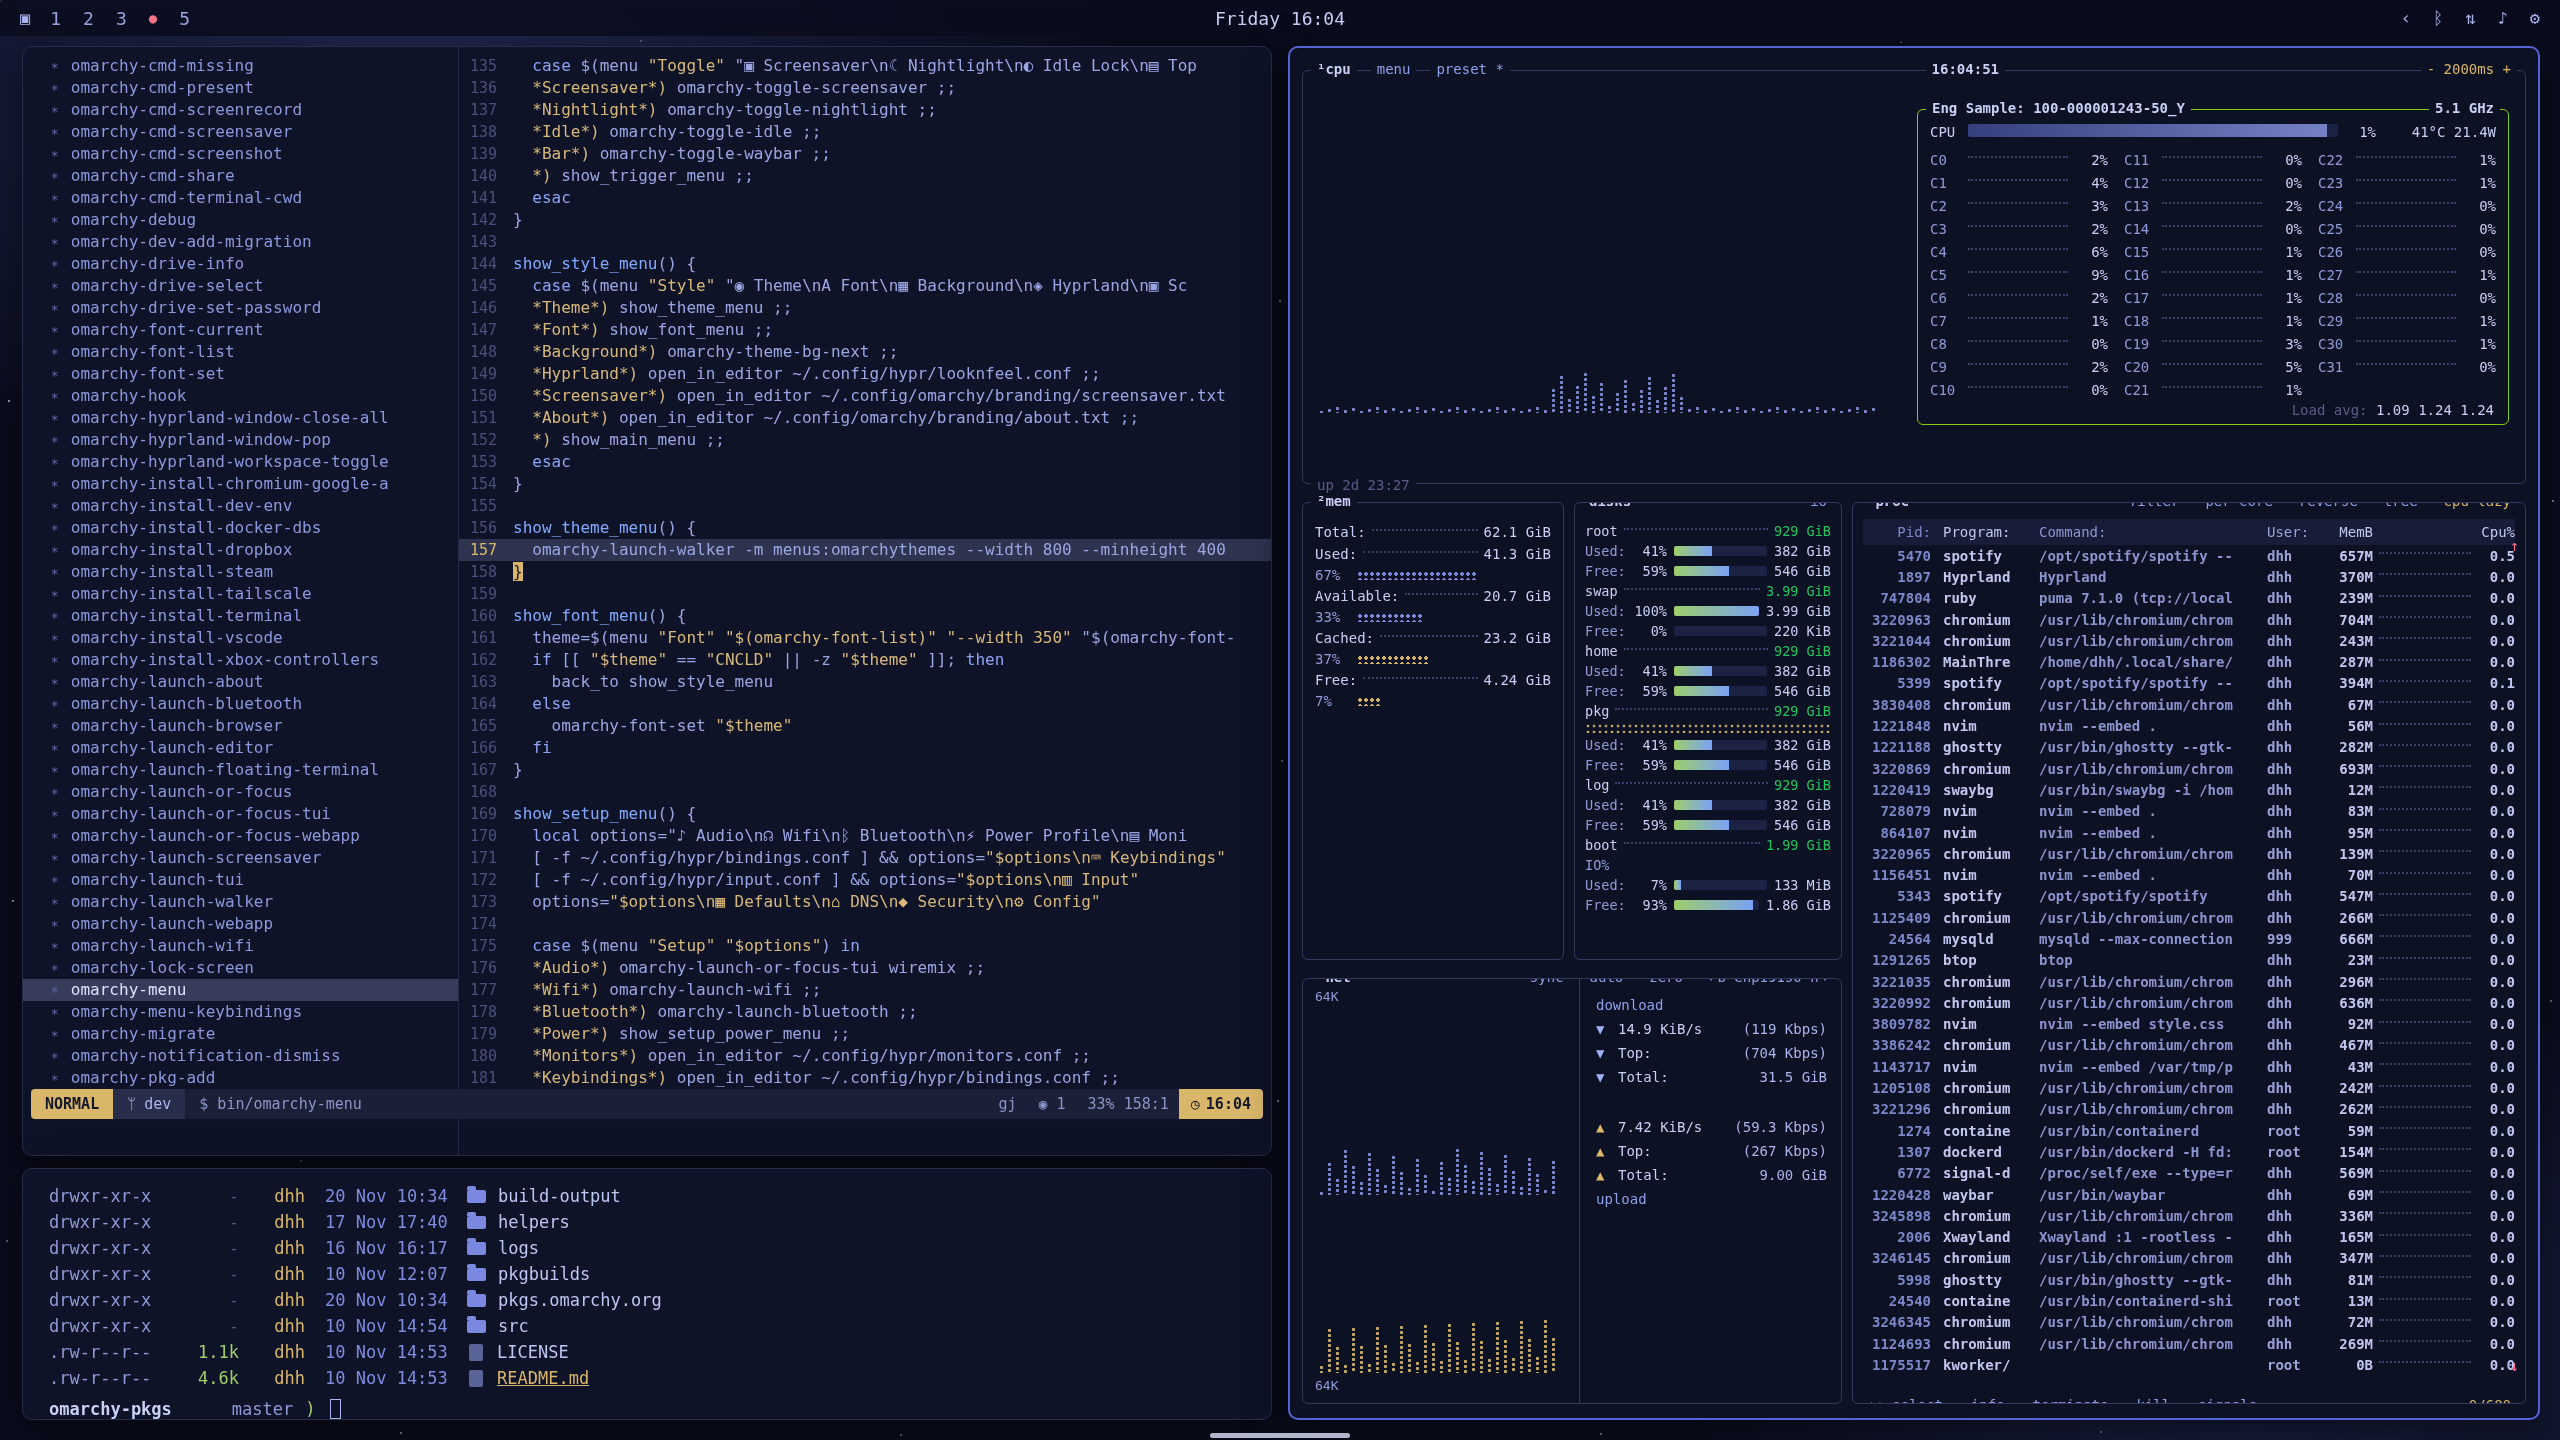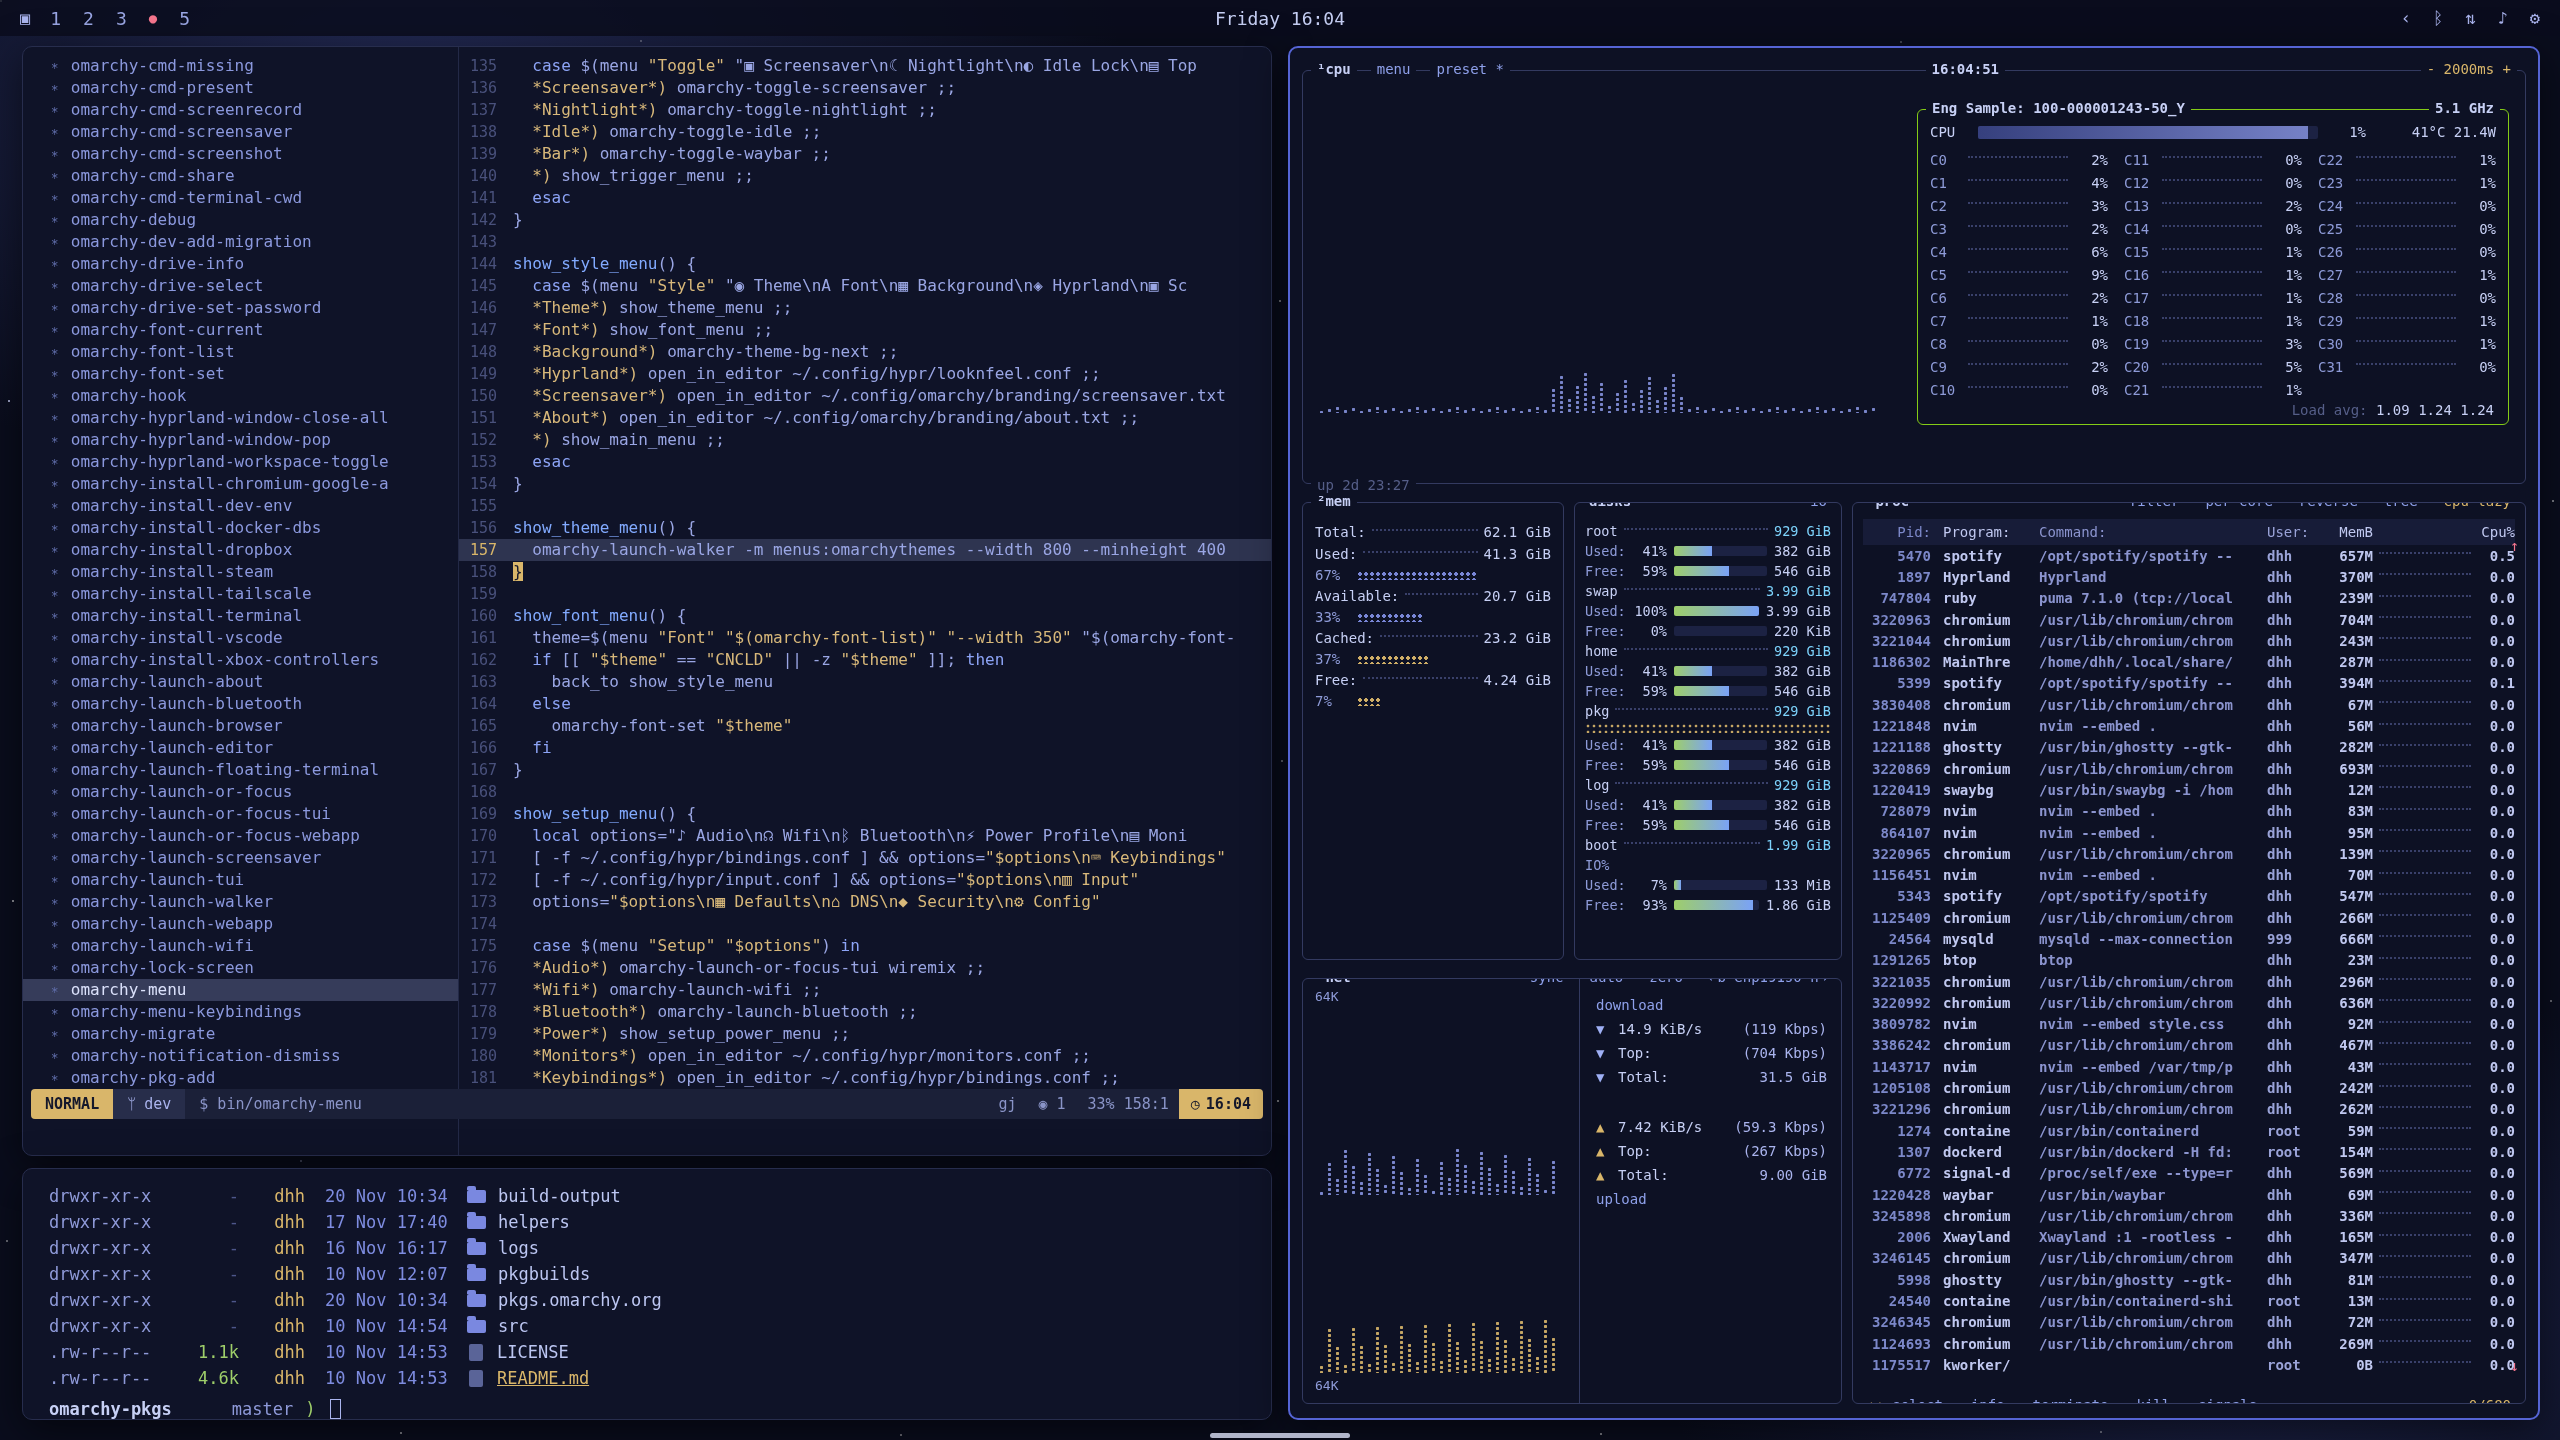--- a/index.html
+++ b/index.html
@@ -92,21 +92,21 @@
   .chip b { color:#c7d0f5; font-weight:bold; }
   .chip .gold { color:#d9b66a; }
   .dim { color:#555e88; }
   .bright { color:#c7d0f5; }
   .goldtx { color:#d9b66a; }
 
   #cpubox { height:414px; flex:none; }
   .cpu-graph { position:absolute; left:16px; top:60px; width:560px; bottom:70px; display:flex; align-items:flex-end; gap:2px; overflow:hidden; }
   .cpu-graph span { width:6px; flex:none; background-image:radial-gradient(circle, rgba(140,153,232,.85) 1.4px, transparent 1.5px); background-size:5px 5px; }
   .cpu-panel { position:absolute; right:16px; top:38px; width:592px; height:316px; border:1px solid #84cc16; border-radius:6px; }
-  .cpurow { display:flex; align-items:center; padding:14px 12px 2px 12px; gap:10px; }
+  .cpurow { display:flex; align-items:flex-start; padding:14px 12px 2px 12px; gap:0; }
   .cpurow .lbl { color:#c7d0f5; width:38px; }
   .cpubar { flex:1; height:13px; background:#1c2243; border-radius:2px; overflow:hidden; }
   .cpubar i { display:block; height:100%; width:97%; background:linear-gradient(90deg,#3c478c,#8c99e8); opacity:.8; }
   .cpupct { width:38px; text-align:right; color:#c7d0f5; }
   .cputemp { width:120px; text-align:right; color:#c7d0f5; }
   .coregrid { display:flex; gap:16px; padding:6px 12px 0 12px; }
   .corecol { flex:1; }
   .corerow { display:flex; align-items:center; height:23px; }
   .clab { width:36px; color:#8e9bd8; }
   .cdots { flex:1; border-bottom:2px dotted #39406a; margin:0 6px 5px 2px; }
@@ -122,21 +122,21 @@
   .mdots { flex:1; border-bottom:2px dotted #39406a; margin:0 6px 5px 6px; }
   .mval { color:#c7d0f5; }
   .mpct { display:flex; align-items:center; height:20px; gap:8px; }
   .mp { width:34px; color:#8e9bd8; }
   .meter { height:9px; background-image:radial-gradient(circle, rgba(126,140,224,.95) 1.6px, transparent 1.7px); background-size:6px 6px; }
   .meter.yellow { background-image:radial-gradient(circle, rgba(217,182,106,.95) 1.6px, transparent 1.7px); }
   #diskbox { flex:1; padding:18px 10px 8px 10px; font-size:13.5px; overflow:hidden; }
   .drow { display:flex; align-items:center; height:20px; }
   .dn { color:#c7d0f5; }
   .ddots { flex:1; border-bottom:2px dotted #39406a; margin:0 6px 5px 6px; }
-  .ds { color:#7dd3fc; }
+  .ds { color:#22c55e; }
   .dl { width:46px; color:#8e9bd8; }
   .dp { width:36px; text-align:right; color:#c7d0f5; }
   .dbar { flex:1; height:10px; background:#1c2243; border-radius:2px; margin:0 7px; overflow:hidden; }
   .dbar i { display:block; height:100%; background:linear-gradient(90deg,#9ece6a,#7aa2f7); }
   .iostrip { height:10px; margin:2px 0; background-image:radial-gradient(circle, rgba(217,182,106,.9) 1.5px, transparent 1.6px); background-size:6px 6px; }
 
   #netbox { flex:1; margin-top:18px; overflow:hidden; }
   .net-inner { position:absolute; inset:10px 270px 10px 12px; }
   .nscale { position:absolute; left:0; color:#8e9bd8; font-size:13px; }
   .nscale.top { top:0; } .nscale.bot { bottom:0; }

